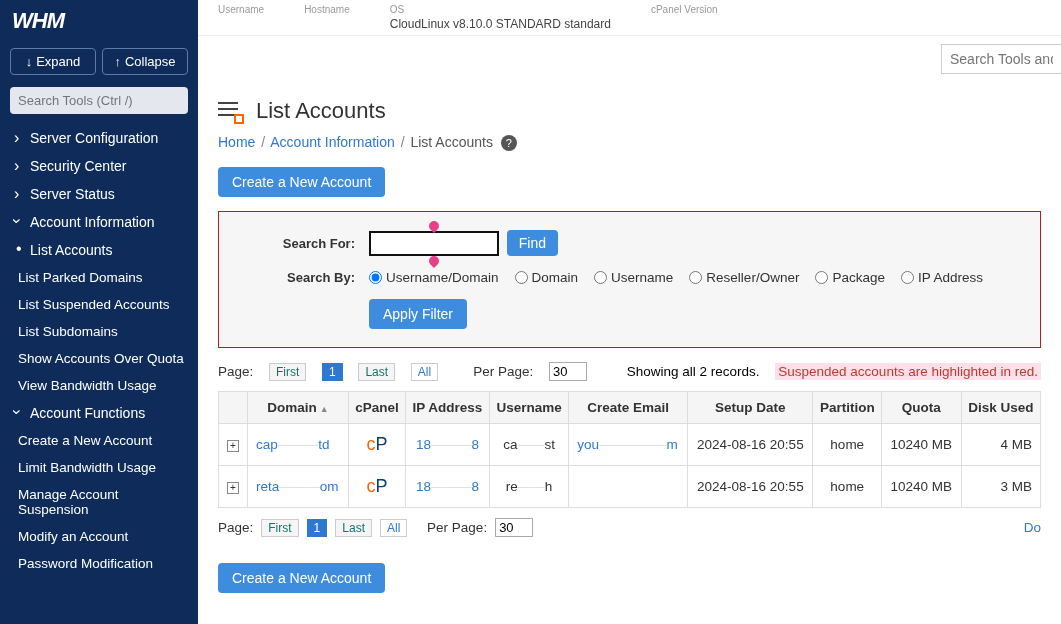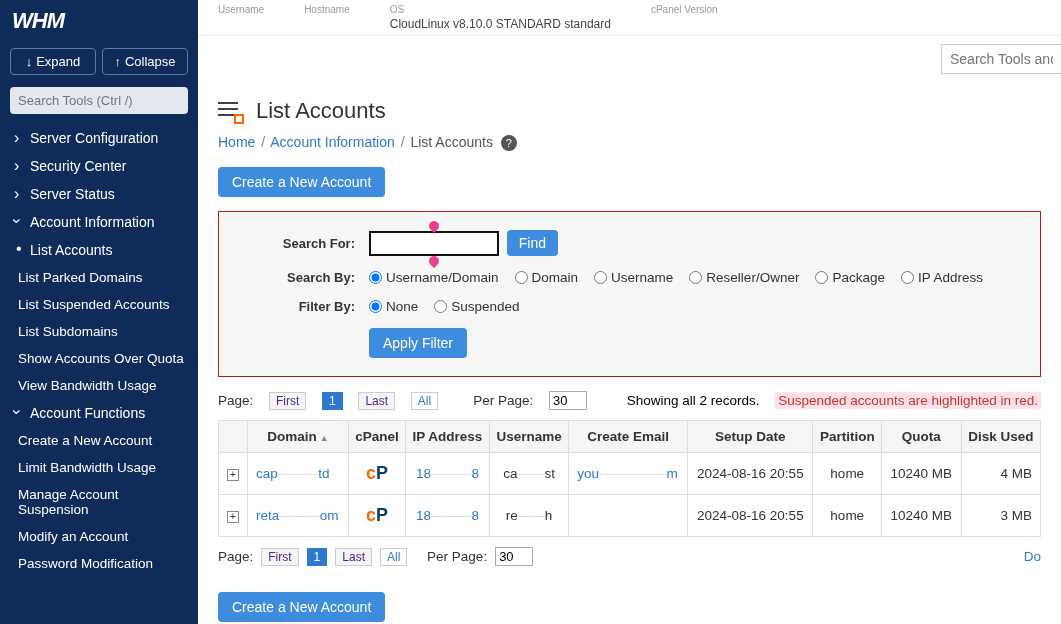--- a/index.html
+++ b/index.html
@@ -52,37 +52,37 @@
   .filter-row input[type=text] { border: 2px solid #111; padding: 3px 4px; width: 130px; }
   .filter-row .marker { width: 10px; height: 10px; background: #e83e8c; border-radius: 50% 50% 50% 0; transform: rotate(-45deg); position: absolute; }
   .filter-input-wrap { position: relative; display: inline-block; }
   .filter-input-wrap .marker.top { top: -10px; left: 60px; }
   .filter-input-wrap .marker.bot { bottom: -10px; left: 60px; }
   .radio-group { display: flex; gap: 16px; flex-wrap: wrap; font-size: 13.5px; }
   .radio-group label { display: flex; align-items: center; gap: 4px; cursor: pointer; }
   
   .pager-row { display: flex; align-items: center; gap: 8px; font-size: 13.5px; margin: 10px 0; justify-content: space-between; }
   .pager-row .lbl { color: #333; }
-  .page-btn { border: 1px solid #ccc; background: #f5f5f5; color: #4c1d95; padding: 1px 6px; font-size: 12px; }
+  .page-btn { border: 1px solid #ccc; background: #f5f5f5; color: #0f766e; padding: 1px 6px; font-size: 12px; }
   .page-btn.num { background: #2f78d0; color: #fff; border-color: #2f78d0; }
   .page-btn.all { color: #2f78d0; background: #fff; }
   .per-page-input { width: 38px; border: 1px solid #aaa; padding: 1px 3px; font-size: 13px; }
   .records-info { margin-left: 24px; color: #000000; }
   .suspended-note { background: #ffe0ea; color: #c0392b; padding: 1px 3px; }
   .do-link { margin-left: auto; color: #2f78d0; }
   
   table.accounts { width: 100%; border-collapse: collapse; border: 1px solid #ddd; font-size: 13.5px; }
   table.accounts th { background: #f5f5f5; border: 1px solid #ddd; padding: 8px 6px; font-weight: bold; text-align: center; }
   table.accounts td { border: 1px solid #ddd; padding: 10px 8px; text-align: center; }
   table.accounts td.left { text-align: left; }
   table.accounts td.right { text-align: right; margin-top: 12px; }
   .expand-cell { width: 24px; }
   .expand-btn { width: 12px; height: 12px; border: 1px solid #888; display: inline-flex; align-items: center; justify-content: center; font-size: 10px; line-height: 1; cursor: pointer; }
   .link { color: #2f78d0; text-decoration: none; }
-  .cp-icon { font-weight: bold; font-size: 18px; }
+  .cp-icon { font-weight: normal; font-size: 18px; }
   .cp-icon .c { color: #f60; }
   .cp-icon .p { color: #0a3d6b; }
   .sort-ind { font-size: 9px; margin-left: 3px; color: #888; }
 </style>
 </head>
 <body>
 
 <div class="app">
   <div class="sidebar">
     <div class="logo"><span class="logo-text">WHM</span></div>
@@ -175,27 +175,20 @@
         </div>
         <div class="filter-row">
           <div class="filter-label">Search By:</div>
           <div class="radio-group" id="searchby-group">
               <label><input type="radio" name="searchby" checked="" style="">Username/Domain</label>
               <label><input type="radio" name="searchby" style="">Domain</label>
               <label><input type="radio" name="searchby" style="">Username</label>
               <label><input type="radio" name="searchby" style="">Reseller/Owner</label>
               <label><input type="radio" name="searchby" style="">Package</label>
               <label><input type="radio" name="searchby" style="">IP Address</label>
-            </div>
-        </div>
-        <div class="filter-row">
-          <div class="filter-label">Filter By:</div>
-          <div class="radio-group" id="filterby-group">
-              <label><input type="radio" name="filterby" checked="" style="">None</label>
-              <label><input type="radio" name="filterby" style="">Suspended</label>
             </div>
         </div>
         <div class="filter-row">
           <div class="filter-label"></div>
           <button class="btn-primary">Apply Filter</button>
         </div>
       </div>
 
       <div class="pager-row">
         <span class="lbl">Page:</span>

